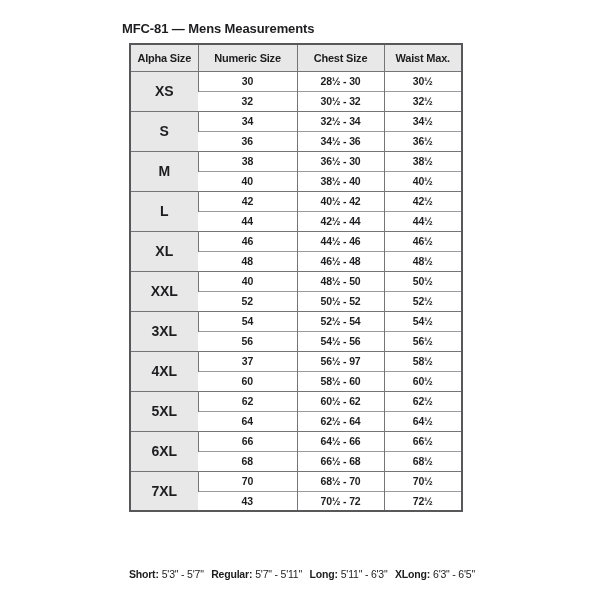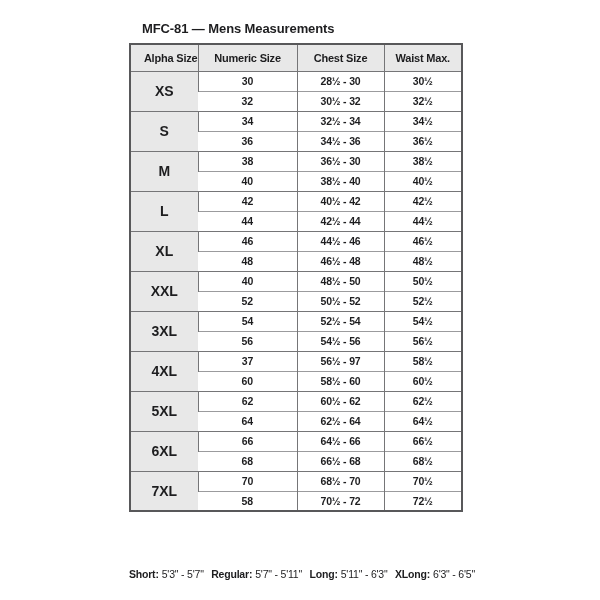--- a/index.html
+++ b/index.html
@@ -19,21 +19,21 @@
   }
   .page {
     position: relative;
     width: 600px;
     height: 600px;
     background: var(--bg);
     overflow: hidden;
   }
   .title {
     position: absolute;
-    left: 142px;
+    left: 122px;
     top: 21px;
     margin: 0;
     font-size: 13px;
     font-weight: 700;
     letter-spacing: -0.1px;
     color: var(--text);
     white-space: nowrap;
   }
   table.size-table {
     position: absolute;
@@ -50,21 +50,21 @@
     font-size: 11px;
     font-weight: 700;
     letter-spacing: -0.2px;
     color: var(--text);
     text-align: center;
     vertical-align: middle;
     border-left: 1px solid var(--border-inner);
     border-bottom: 1px solid var(--border-inner);
     padding: 0;
   }
-  table.size-table th:first-child { border-left: none; text-align: right; }
+  table.size-table th:first-child { border-left: none; }
   table.size-table col.c-alpha   { width: 68px; }
   table.size-table col.c-numeric { width: 99px; }
   table.size-table col.c-chest   { width: 87px; }
   table.size-table col.c-waist   { width: 78px; }
   table.size-table td {
     height: 20px;
     font-size: 10.5px;
     font-weight: 700;
     letter-spacing: -0.2px;
     color: var(--text);
@@ -230,21 +230,21 @@
           <td>66½ - 68</td>
           <td>68½</td>
         </tr>
         <tr class="group-first">
           <td rowspan="2" class="alpha">7XL</td>
           <td>70</td>
           <td>68½ - 70</td>
           <td>70½</td>
         </tr>
         <tr class="group-second">
-          <td>58</td>
+          <td>43</td>
           <td>70½ - 72</td>
           <td>72½</td>
         </tr>
       </tbody>
   </table>
 
   <div class="legend" id="height-legend">
       <span class="legend-item"><b>Short:</b><span class="legend-value">5'3" - 5'7"</span></span>
       <span class="legend-item"><b>Regular:</b><span class="legend-value">5'7" - 5'11"</span></span>
       <span class="legend-item"><b>Long:</b><span class="legend-value">5'11" - 6'3"</span></span>

